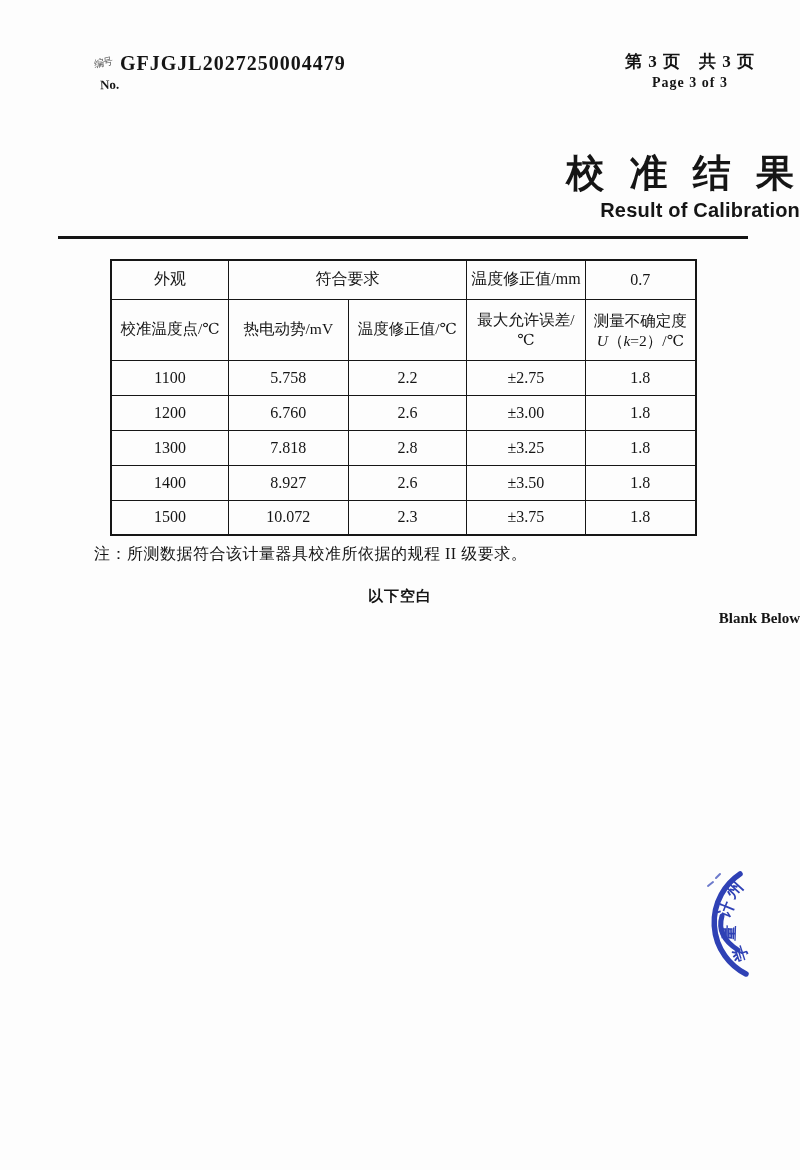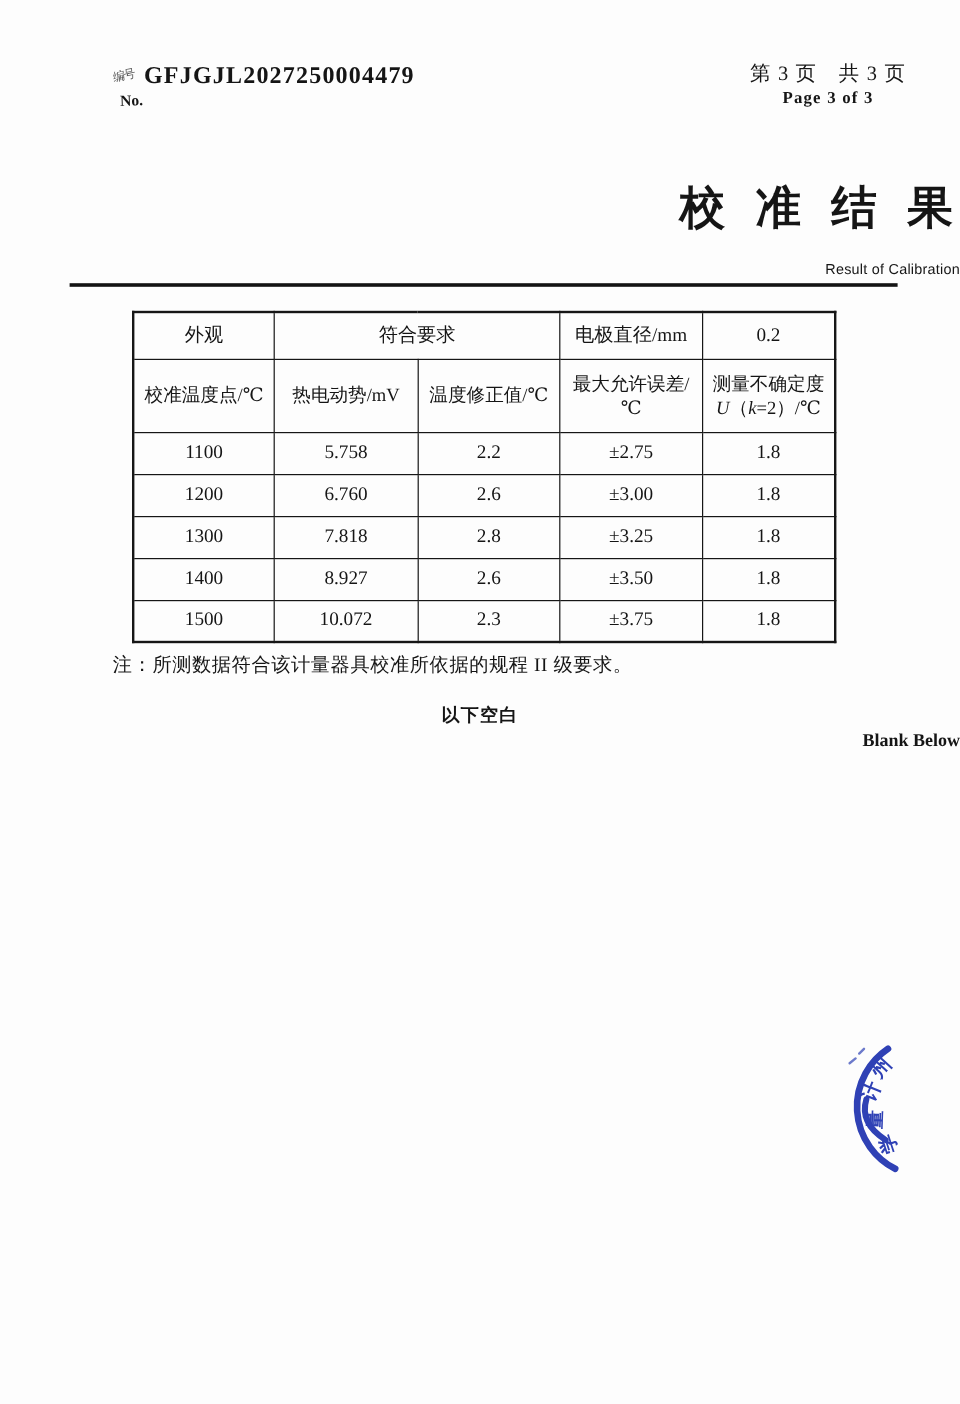--- a/index.html
+++ b/index.html
@@ -37,27 +37,27 @@
     font-size: 13px;
     font-weight: 700;
     margin-left: 6px;
     margin-top: 1px;
     transform: rotate(-2deg);
     display: inline-block;
   }
 
   
   .page-info { position: absolute; left: 600px; top: 50px; width: 180px; text-align: center; }
-  .page-info-cn { font-size: 17px; font-weight: 400; letter-spacing: 1px; }
+  .page-info-cn { font-size: 17px; font-weight: 700; letter-spacing: 1px; }
   .page-info-en { font-size: 14px; font-weight: 700; letter-spacing: 1px; margin-top: 2px; }
 
   
   .title-block { position: absolute; top: 148px; left: 0; width: 100%; text-align: right; }
   .title-cn { font-size: 38px; font-weight: 700; letter-spacing: 6px; font-family: "DejaVu Sans", sans-serif; }
-  .title-en { font-size: 12px; font-weight: 400; margin-top: 18px; font-family: "Liberation Sans", "DejaVu Sans", sans-serif; letter-spacing: .2px; }
+  .title-en { font-size: 20px; font-weight: 700; margin-top: 0; font-family: "Liberation Sans", "DejaVu Sans", sans-serif; letter-spacing: .2px; }
 
   .rule { position: absolute; top: 236px; left: 58px; width: 690px; border-top: 3px solid #141414; }
 
   
   .cal-table {
     position: absolute; left: 110px; top: 259px; width: 587px;
     border-collapse: collapse;
     border: 2.5px solid #161616;
     text-align: center;
     font-size: 16px;
@@ -121,22 +121,22 @@
       <col style="width:118px">
         <col style="width:120px">
         <col style="width:119px">
         <col style="width:119px">
         <col style="width:111px">
     </colgroup>
     <tbody>
       <tr class="hdr-row1">
         <td>外观</td>
         <td colspan="2">符合要求</td>
-        <td>电极直径/mm</td>
-        <td>0.2</td>
+        <td>温度修正值/mm</td>
+        <td>0.7</td>
       </tr>
       <tr class="hdr-row2">
         <td>校准温度点/℃</td>
         <td>热电动势/mV</td>
         <td>温度修正值/℃</td>
         <td>最大允许误差/℃</td>
         <td>
           <span class="unc-l1">测量不确定度</span>
           <span class="unc-l2 u-line"><i>U</i><span>（</span><i>k</i><span>=2）/℃</span></span>
         </td>

